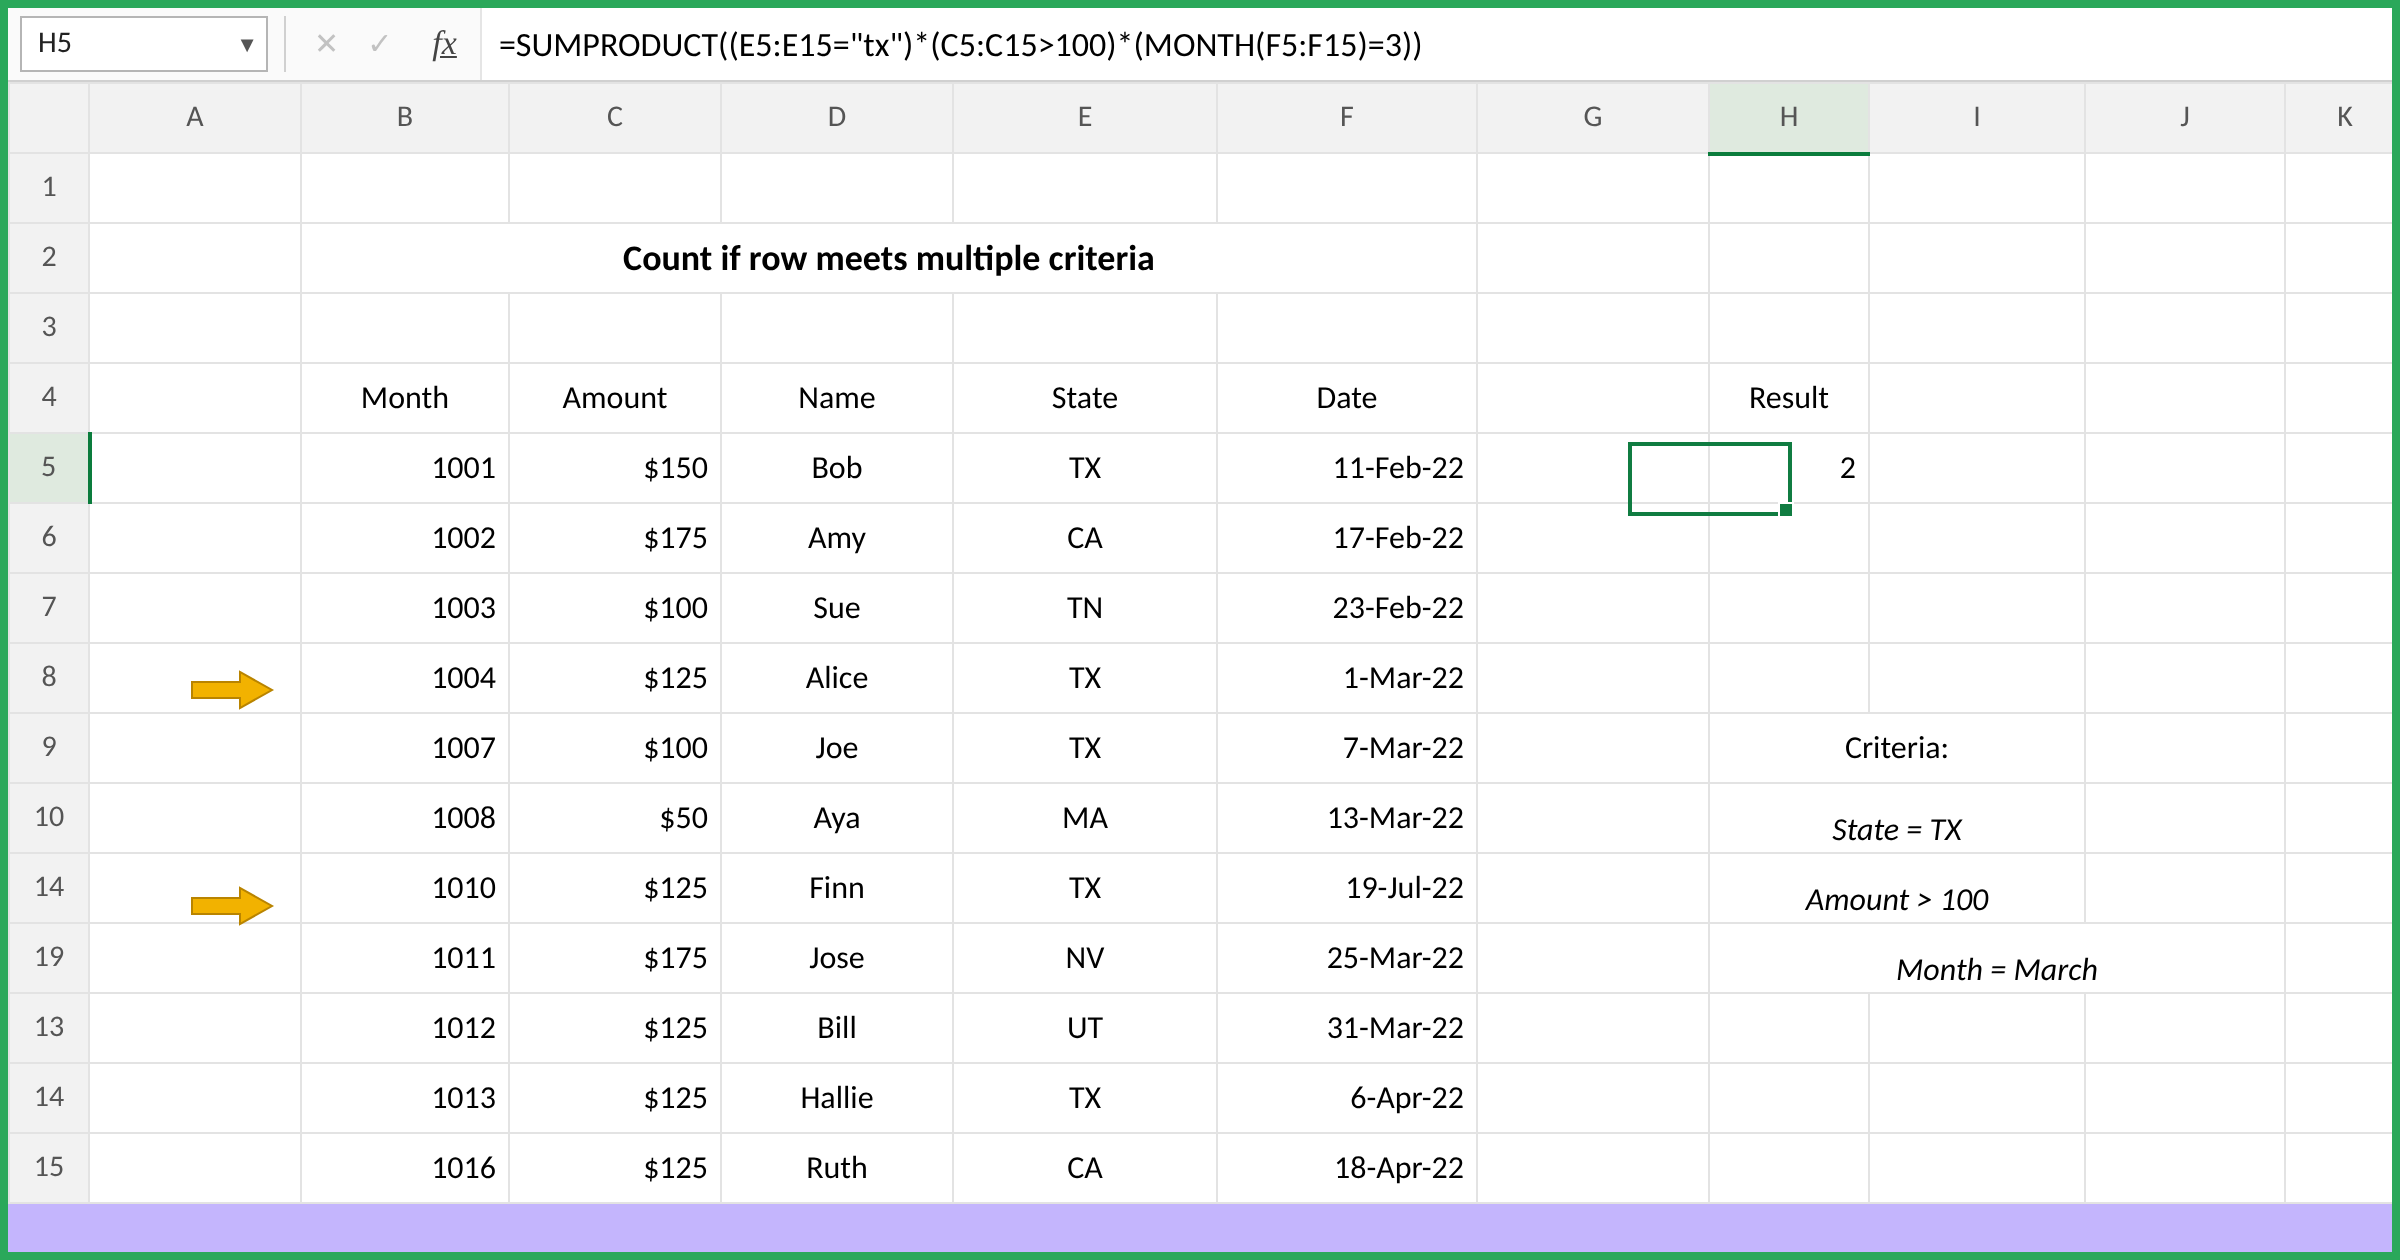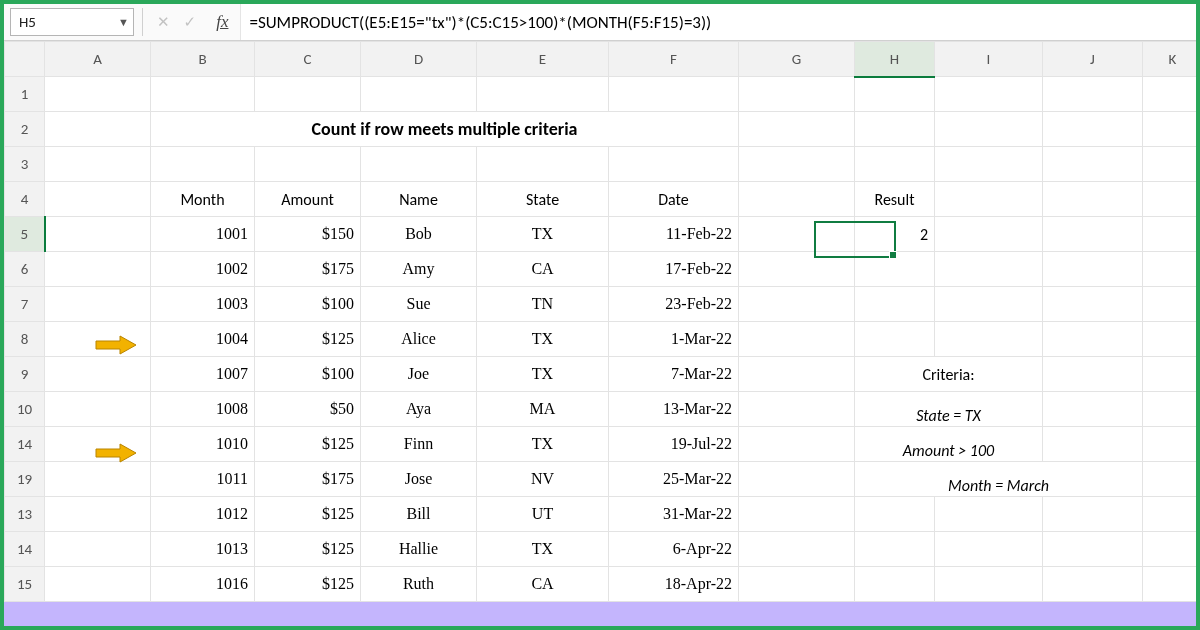--- a/index.html
+++ b/index.html
@@ -141,21 +141,21 @@
   col.c-K  { width: 60px; }
 
   
   .cell { padding: 0 6px; font-size: 16px; white-space: nowrap; overflow: hidden; }
   .cell.right { text-align: right; }
   .cell.left  { text-align: center; }
   .cell.bold  { font-weight: 700; font-size: 18px; }
   .cell.italic { font-style: italic; margin-top: 12px; }
 
   
-  td.dt { border: 1px solid #bfbfbf; font-family: Liberation Serif, serif; }
+  td.dt { border: 1px solid #bfbfbf; }
   td.dt-h { background: #dde3f0; border: 1px solid #bfbfbf; }
   td.res-h { background: #e1efd7; border: 1px solid #bfbfbf; margin-left: 25px; }
   td.res-v { border: 1px solid #bfbfbf; }
 
   
   .sel-cell-outline {
     position: absolute;
     border: 2px solid #107c41;
     pointer-events: none;
     box-sizing: border-box;

